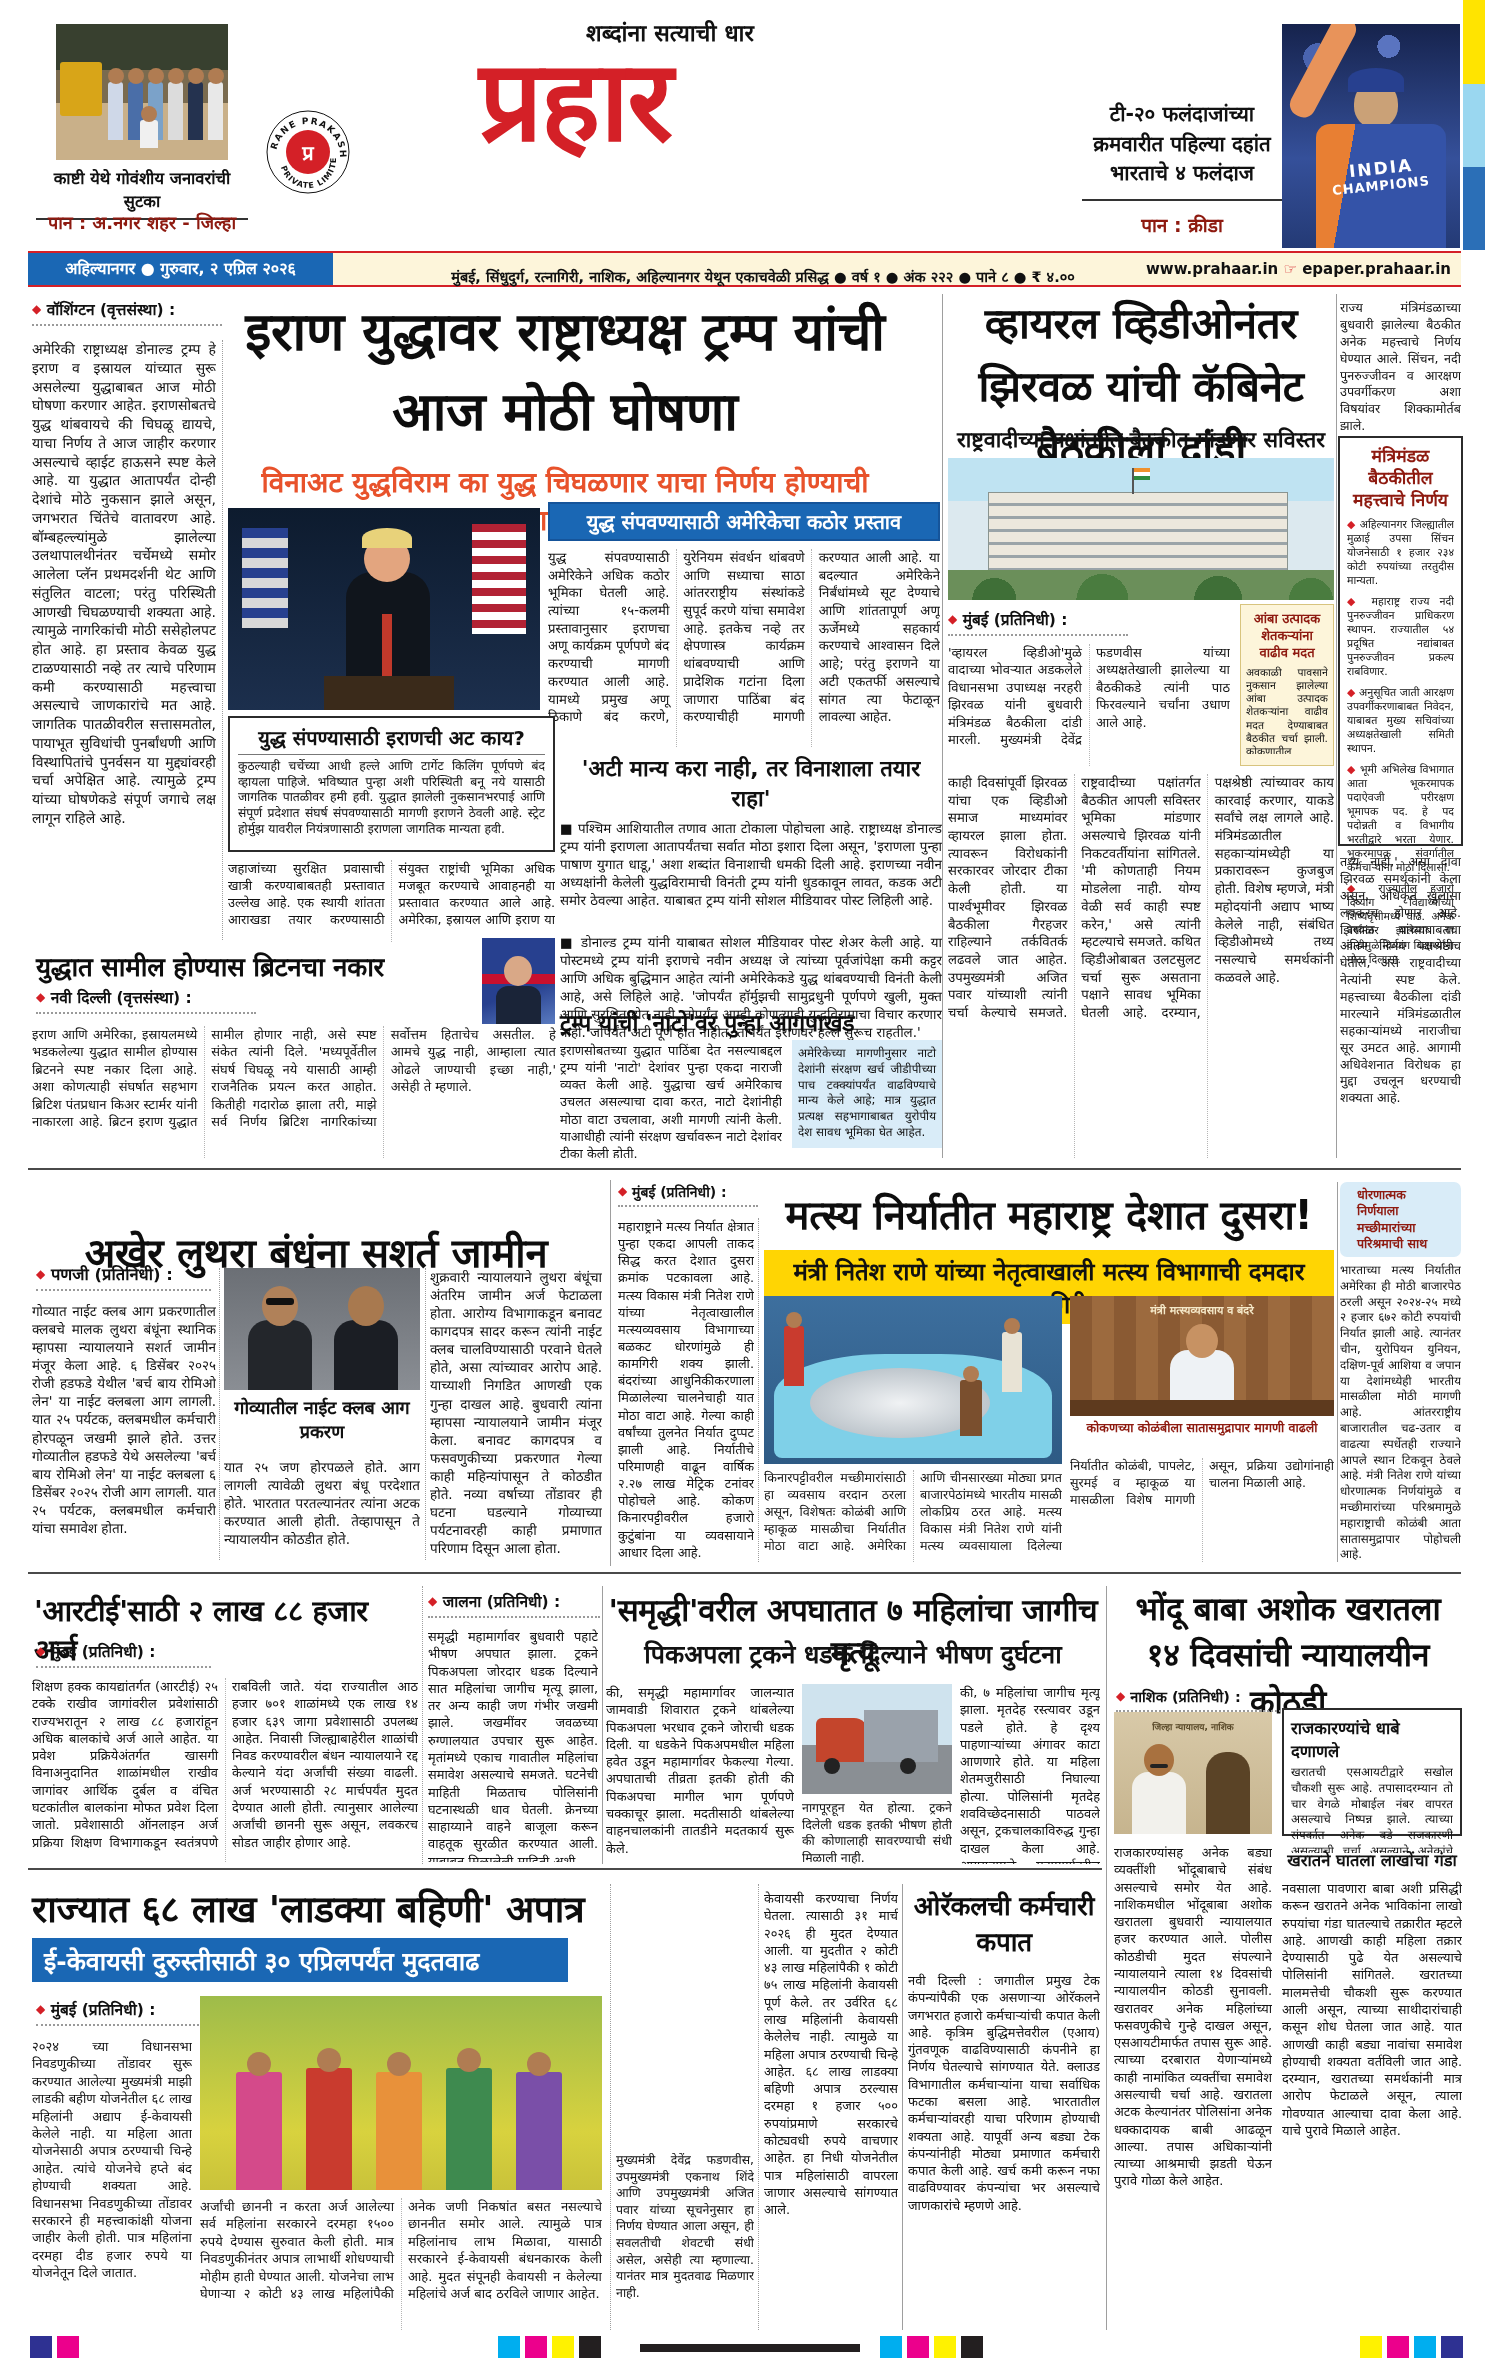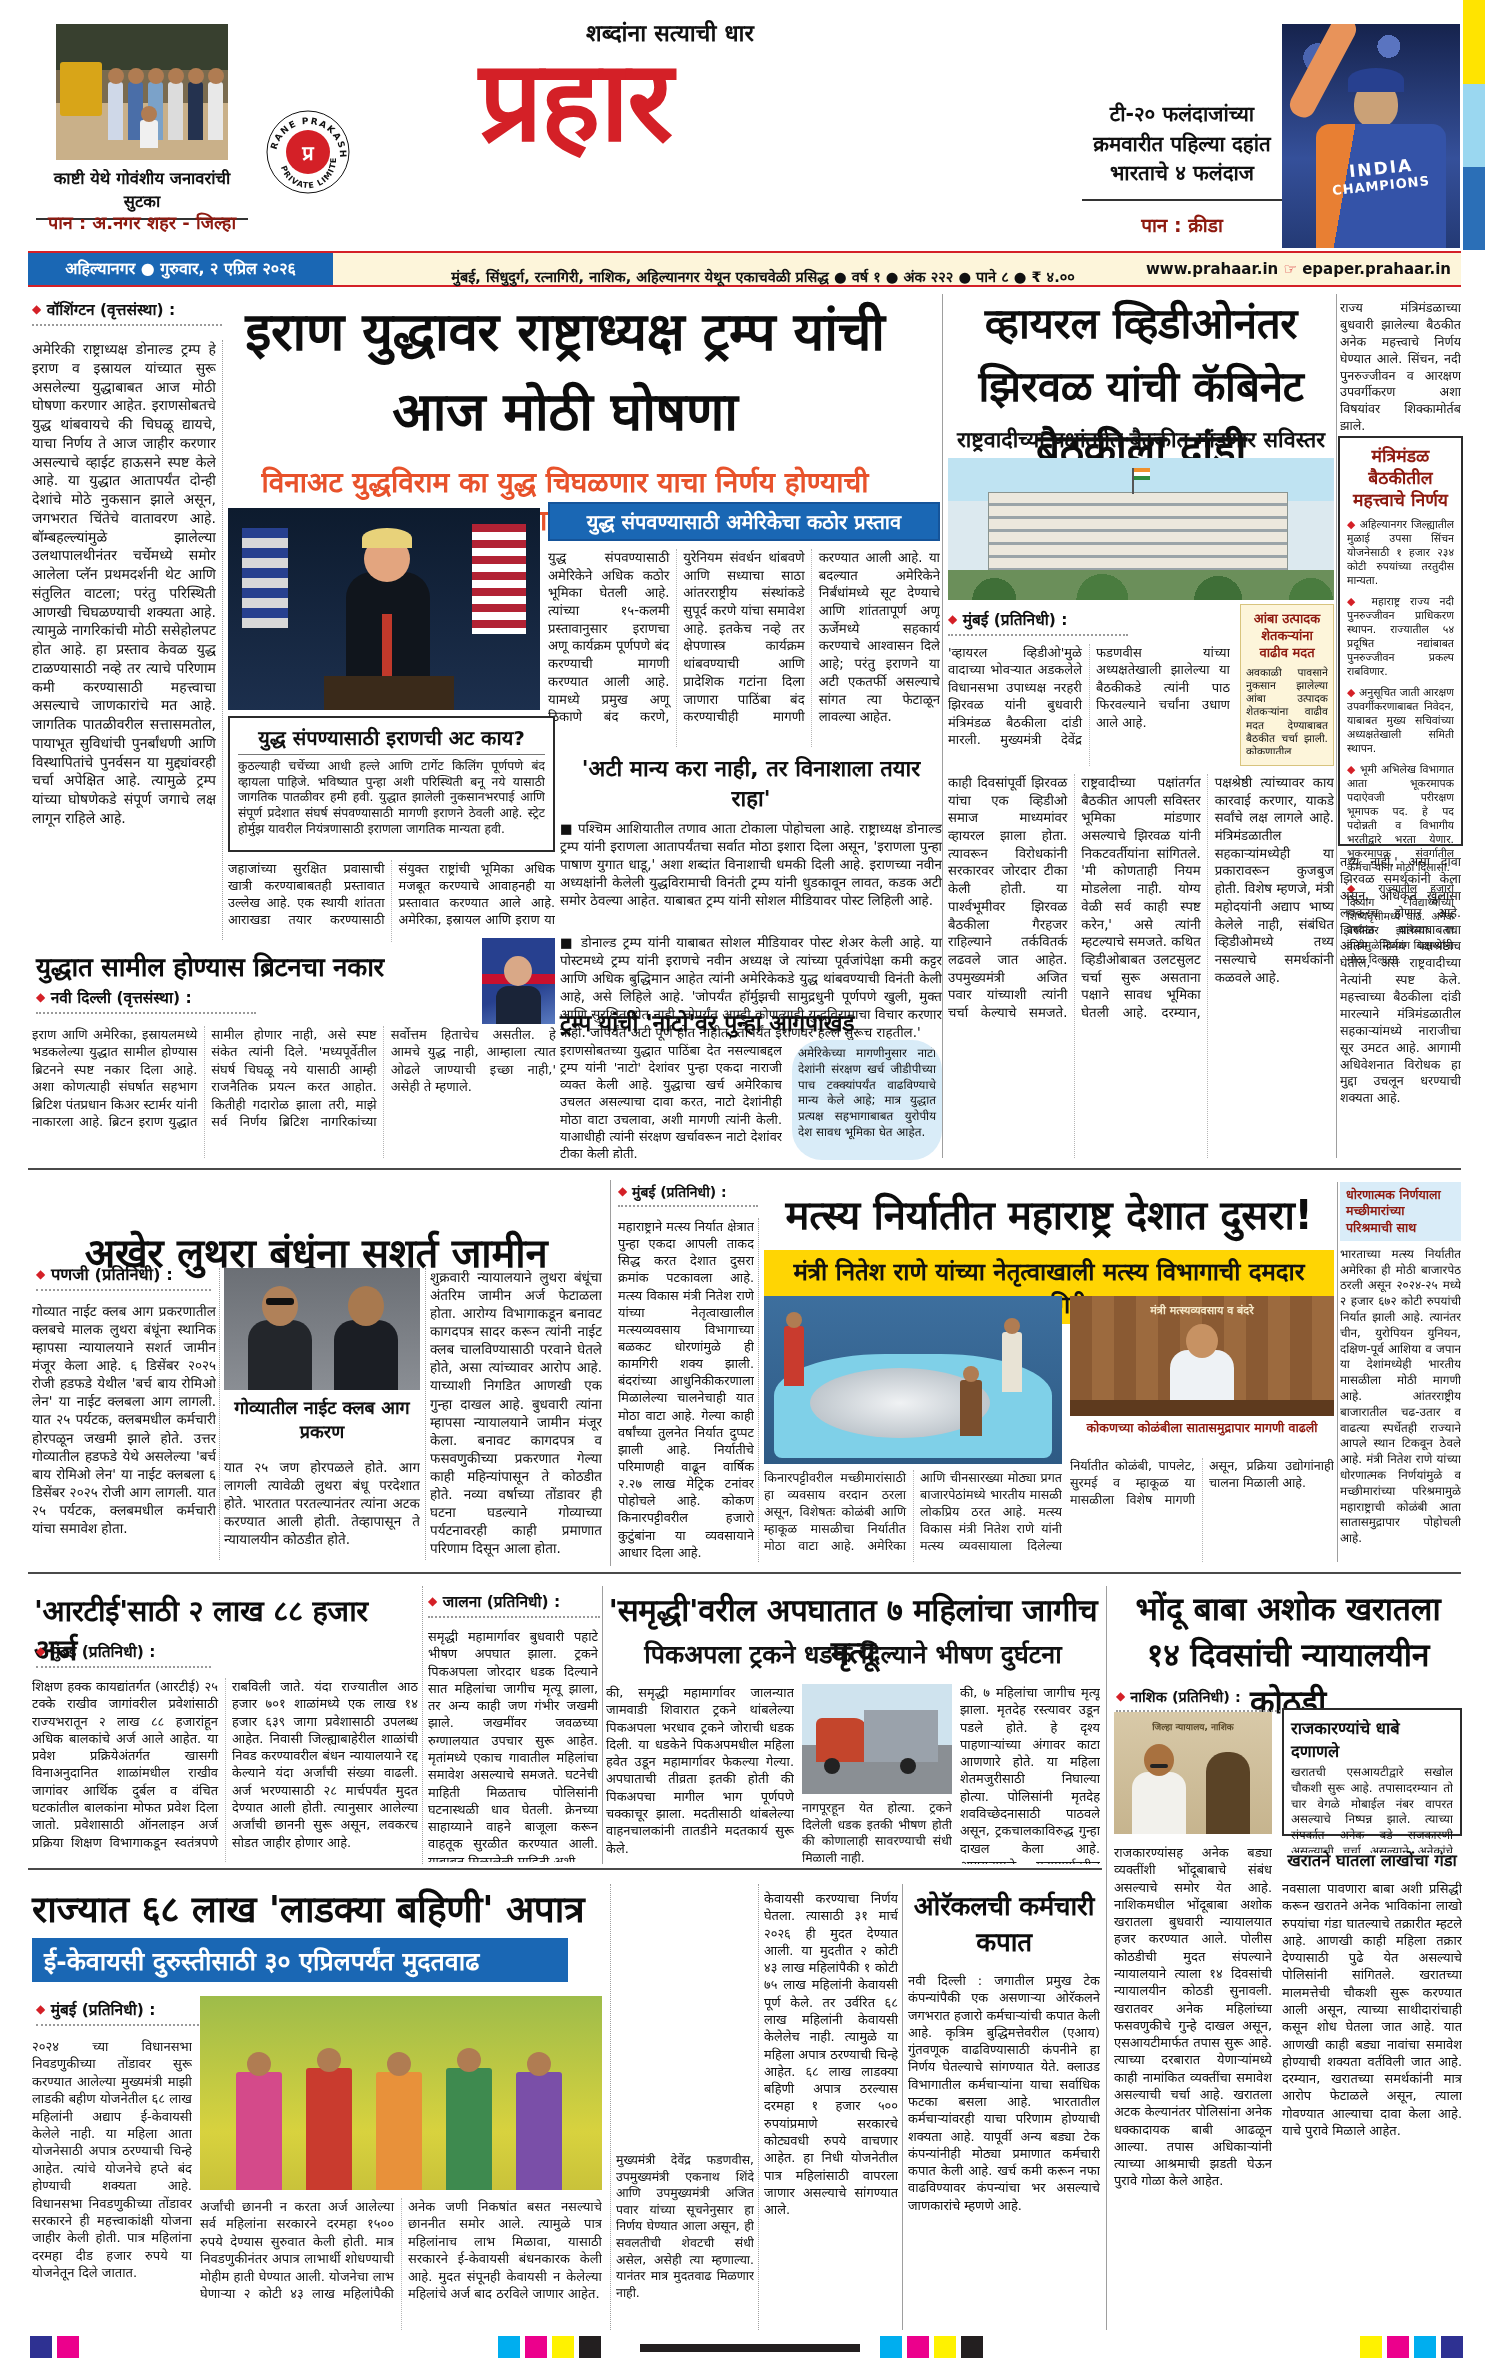--- a/index.html
+++ b/index.html
@@ -141,21 +141,21 @@
   <div class="photo" style="left:482px;top:938px;width:73px;height:86px;background:linear-gradient(160deg,#27408f 60%,#5a7bc0);">
     <div class="abs" style="left:0;top:36px;width:73px;height:10px;background:#c8102e;"></div>
     <div class="abs" style="left:22px;top:18px;width:28px;height:30px;background:#d9a887;border-radius:50%;"></div>
     <div class="abs" style="left:14px;top:48px;width:45px;height:38px;background:#1a2438;border-radius:12px 12px 0 0;"></div>
   </div>
   <div class="abs byline" style="left:36px;top:986px;width:220px;"><span class="dia">◆</span> <span>नवी दिल्ली (वृत्तसंस्था) :</span><div class="dotline"></div></div>
   <div class="abs body-txt cols-3" style="left:32px;top:1026px;width:524px;height:132px;font-size:13px;"><span>इराण आणि अमेरिका, इस्रायलमध्ये भडकलेल्या युद्धात सामील होण्यास ब्रिटनने स्पष्ट नकार दिला आहे. अशा कोणत्याही संघर्षात सहभाग ब्रिटिश पंतप्रधान किअर स्टार्मर यांनी नाकारला आहे. ब्रिटन इराण युद्धात सामील होणार नाही, असे स्पष्ट संकेत त्यांनी दिले. 'मध्यपूर्वेतील संघर्ष चिघळू नये यासाठी आम्ही राजनैतिक प्रयत्न करत आहोत. कितीही गदारोळ झाला तरी, माझे सर्व निर्णय ब्रिटिश नागरिकांच्या सर्वोत्तम हिताचेच असतील. हे आमचे युद्ध नाही, आम्हाला त्यात ओढले जाण्याची इच्छा नाही,' असेही ते म्हणाले.</span></div>
 
   <div class="abs headline" style="left:560px;top:1006px;width:382px;font-size:23px;"><span>ट्रम्प यांची 'नाटो'वर पुन्हा आगपाखड</span></div>
   <div class="abs body-txt" style="left:560px;top:1042px;width:222px;height:116px;font-size:12.8px;"><span>इराणसोबतच्या युद्धात पाठिंबा देत नसल्याबद्दल ट्रम्प यांनी 'नाटो' देशांवर पुन्हा एकदा नाराजी व्यक्त केली आहे. युद्धाचा खर्च अमेरिकाच उचलत असल्याचा दावा करत, नाटो देशांनीही मोठा वाटा उचलावा, अशी मागणी त्यांनी केली. याआधीही त्यांनी संरक्षण खर्चावरून नाटो देशांवर टीका केली होती.</span></div>
-  <div class="abs body-txt" style="left:792px;top:1040px;width:150px;height:120px;background:var(--lightblue);padding:6px;font-size:11.8px;border-radius:30px;"><span>अमेरिकेच्या मागणीनुसार नाटो देशांनी संरक्षण खर्च जीडीपीच्या पाच टक्क्यांपर्यंत वाढविण्याचे मान्य केले आहे; मात्र युद्धात प्रत्यक्ष सहभागाबाबत युरोपीय देश सावध भूमिका घेत आहेत.</span></div>
+  <div class="abs body-txt" style="left:792px;top:1040px;width:150px;height:108px;background:var(--lightblue);padding:6px;font-size:11.8px;"><span>अमेरिकेच्या मागणीनुसार नाटो देशांनी संरक्षण खर्च जीडीपीच्या पाच टक्क्यांपर्यंत वाढविण्याचे मान्य केले आहे; मात्र युद्धात प्रत्यक्ष सहभागाबाबत युरोपीय देश सावध भूमिका घेत आहेत.</span></div>
 
   <div class="abs headline ctr" style="left:948px;top:292px;width:386px;font-size:42px;line-height:1.5;"><span>व्हायरल व्हिडीओनंतर झिरवळ यांची कॅबिनेट बैठकीला दांडी</span></div>
   <div class="abs ctr bold" style="left:948px;top:424px;width:386px;font-size:21.5px;"><span>राष्ट्रवादीच्या पक्षांतर्गत बैठकीत मांडणार सविस्तर भूमिका</span></div>
 
   <div class="photo" style="left:948px;top:458px;width:386px;height:142px;background:linear-gradient(#bfe3f2 0 30%, #dce9ef 30%);">
     <div class="abs" style="left:40px;top:34px;width:300px;height:82px;background:repeating-linear-gradient(#ece8dd 0 10px, #9aa4a8 10px 13px);border:1px solid #8a948f;"></div>
     <div class="abs" style="left:186px;top:10px;width:16px;height:12px;background:linear-gradient(#f0912d 33%, #fff 33% 66%, #2e8b3e 66%);"></div>
     <div class="abs" style="left:184px;top:10px;width:2px;height:26px;background:#555;"></div>
     <div class="abs" style="left:0;top:112px;width:386px;height:30px;background:radial-gradient(circle at 12% 100%, #3f6f37 0 22px, transparent 22px),radial-gradient(circle at 40% 100%, #4a7c3f 0 26px, transparent 26px),radial-gradient(circle at 70% 100%, #3f6f37 0 24px, transparent 24px),radial-gradient(circle at 94% 100%, #4a7c3f 0 22px, transparent 22px),#6b8f5a;"></div>
   </div>
@@ -232,21 +232,21 @@
   <div class="photo" style="left:1070px;top:1296px;width:264px;height:120px;background:repeating-linear-gradient(90deg,#8a5a33 0 22px,#9c6a3e 22px 44px);">
     <div class="ctr" style="margin-top:6px;color:#f5e9c9;font-size:11px;font-weight:bold;"><span>मंत्री मत्स्यव्यवसाय व बंदरे</span></div>
     <div class="abs" style="left:100px;top:54px;width:64px;height:66px;background:#eef2f5;border-radius:18px 18px 0 0;"></div>
     <div class="abs" style="left:116px;top:28px;width:32px;height:34px;background:#c79263;border-radius:50%;"></div>
     <div class="abs" style="left:0;top:104px;width:264px;height:16px;background:#5e3a1e;"></div>
   </div>
   <div class="abs ctr bold" style="left:1070px;top:1420px;width:264px;font-size:12.5px;color:var(--maroon);line-height:1.3;"><span>कोकणच्या कोळंबीला सातासमुद्रापार मागणी वाढली</span></div>
   <div class="abs body-txt cols-2" style="left:1070px;top:1458px;width:264px;height:104px;font-size:12.6px;"><span>निर्यातीत कोळंबी, पापलेट, सुरमई व म्हाकूळ या मासळीला विशेष मागणी असून, प्रक्रिया उद्योगांनाही चालना मिळाली आहे.</span></div>
 
   <div class="abs" style="left:1340px;top:1182px;width:121px;height:380px;">
-    <div class="bold" style="background:var(--lightblue);color:var(--maroon);font-size:12.5px;line-height:1.3;padding:5px 6px;"><span>धोरणात्मक निर्णयाला मच्छीमारांच्या परिश्रमाची साथ</span></div>
+    <div class="bold" style="background:var(--lightblue);color:var(--maroon);font-size:12.5px;line-height:1.3;padding:5px 17px;border-radius:7px;"><span>धोरणात्मक निर्णयाला मच्छीमारांच्या परिश्रमाची साथ</span></div>
     <div class="body-txt" style="font-size:11.8px;margin-top:6px;height:300px;"><span>भारताच्या मत्स्य निर्यातीत अमेरिका ही मोठी बाजारपेठ ठरली असून २०२४-२५ मध्ये २ हजार ६७२ कोटी रुपयांची निर्यात झाली आहे. त्यानंतर चीन, युरोपियन युनियन, दक्षिण-पूर्व आशिया व जपान या देशांमध्येही भारतीय मासळीला मोठी मागणी आहे. आंतरराष्ट्रीय बाजारातील चढ-उतार व वाढत्या स्पर्धेतही राज्याने आपले स्थान टिकवून ठेवले आहे. मंत्री नितेश राणे यांच्या धोरणात्मक निर्णयांमुळे व मच्छीमारांच्या परिश्रमामुळे महाराष्ट्राची कोळंबी आता सातासमुद्रापार पोहोचली आहे.</span></div>
   </div>
   <div class="rule-v" style="left:1337px;top:1182px;height:380px;"></div>
 
   <div class="rule-h" style="left:28px;top:1572px;width:1433px;"></div>
 
   <div class="abs headline" style="left:34px;top:1590px;width:386px;font-size:29px;"><span>'आरटीई'साठी २ लाख ८८ हजार अर्ज</span></div>
   <div class="abs byline" style="left:36px;top:1640px;width:175px;"><span class="dia">◆</span> <span>मुंबई (प्रतिनिधी) :</span><div class="dotline"></div></div>
   <div class="abs body-txt cols-2" style="left:32px;top:1678px;width:386px;height:184px;font-size:12.9px;"><span>शिक्षण हक्क कायद्यांतर्गत (आरटीई) २५ टक्के राखीव जागांवरील प्रवेशांसाठी राज्यभरातून २ लाख ८८ हजारांहून अधिक बालकांचे अर्ज आले आहेत. या प्रवेश प्रक्रियेअंतर्गत खासगी विनाअनुदानित शाळांमधील राखीव जागांवर आर्थिक दुर्बल व वंचित घटकांतील बालकांना मोफत प्रवेश दिला जातो. प्रवेशासाठी ऑनलाइन अर्ज प्रक्रिया शिक्षण विभागाकडून स्वतंत्रपणे राबविली जाते. यंदा राज्यातील आठ हजार ७०१ शाळांमध्ये एक लाख १४ हजार ६३९ जागा प्रवेशासाठी उपलब्ध आहेत. निवासी जिल्ह्याबाहेरील शाळांची निवड करण्यावरील बंधन न्यायालयाने रद्द केल्याने यंदा अर्जांची संख्या वाढली. अर्ज भरण्यासाठी २८ मार्चपर्यंत मुदत देण्यात आली होती. त्यानुसार आलेल्या अर्जांची छाननी सुरू असून, लवकरच सोडत जाहीर होणार आहे.</span></div>
 

